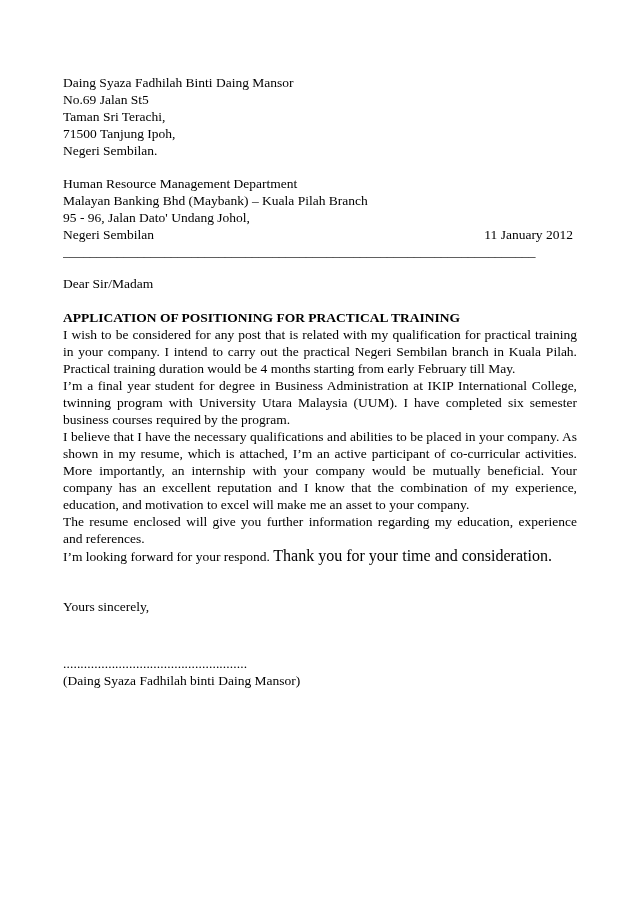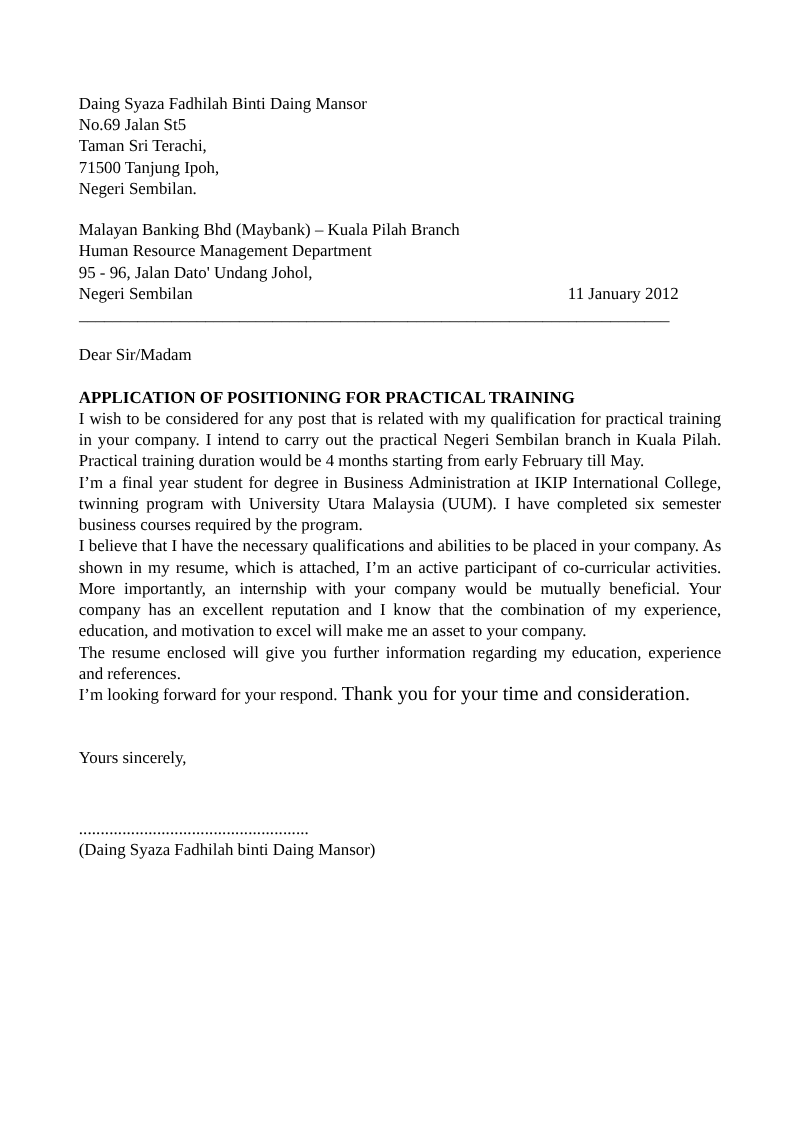--- a/index.html
+++ b/index.html
@@ -7,21 +7,21 @@
   .page {
     position: relative;
     width: 638px;
     height: 903px;
     margin: 0 auto;
     background: #ffffff;
     color: #000000;
     font-family: "Liberation Serif", "DejaVu Serif", serif;
     font-size: 13.5px;
     line-height: 17px;
-    padding: 74px 61px 0 63px;
+    padding: 74px 31px 0 63px;
     overflow: hidden;
   }
   .address-block { margin: 0; }
   .address-line { white-space: nowrap; }
   .recipient-block { margin-top: 16px; }
   .recipient-last-row {
     display: flex;
     justify-content: space-between;
     align-items: flex-start;
   }
@@ -56,22 +56,22 @@
 
   <div class="address-block">
     <div class="address-line">Daing Syaza Fadhilah Binti Daing Mansor</div>
     <div class="address-line">No.69 Jalan St5</div>
     <div class="address-line">Taman Sri Terachi,</div>
     <div class="address-line">71500 Tanjung Ipoh,</div>
     <div class="address-line">Negeri Sembilan.</div>
   </div>
 
   <div class="address-block recipient-block">
+    <div class="address-line">Human Resource Management Department</div>
     <div class="address-line">Malayan Banking Bhd (Maybank) – Kuala Pilah Branch</div>
-    <div class="address-line">Human Resource Management Department</div>
     <div class="address-line">95 - 96, Jalan Dato' Undang Johol,</div>
     <div class="recipient-last-row">
       <span>Negeri Sembilan</span>
       <span class="date">11 January 2012</span>
     </div>
   </div>
 
   <div class="separator">______________________________________________________________________</div>
 
   <div class="salutation">Dear Sir/Madam</div>

